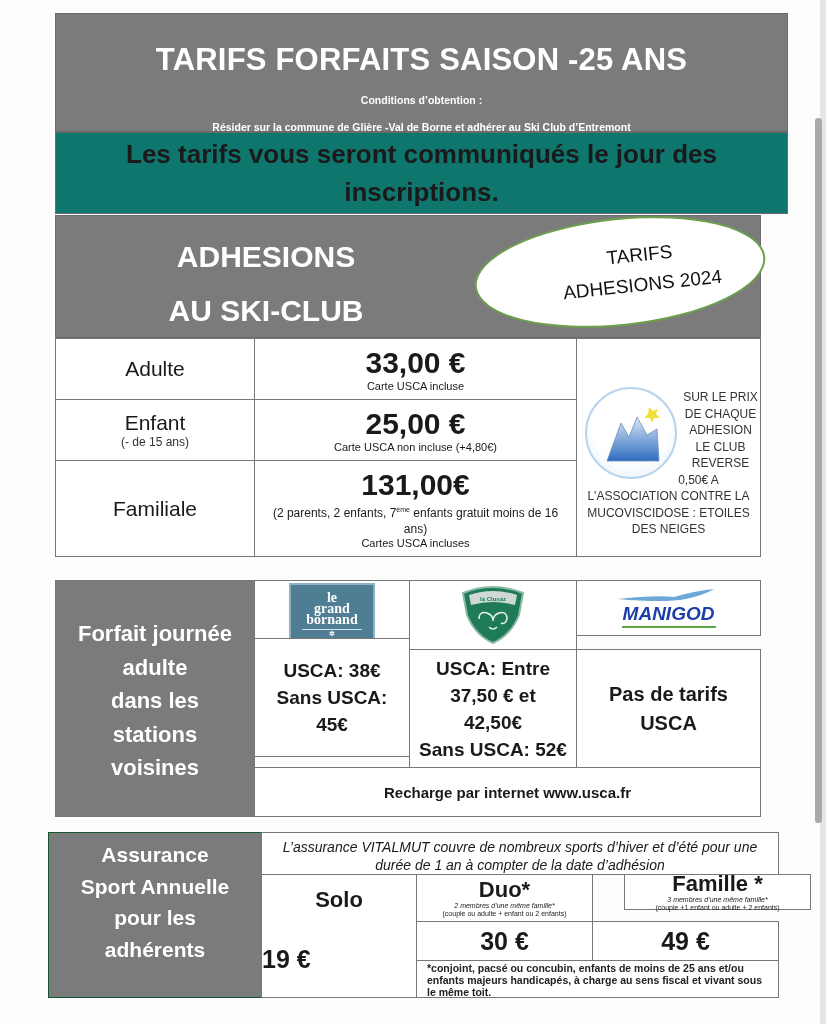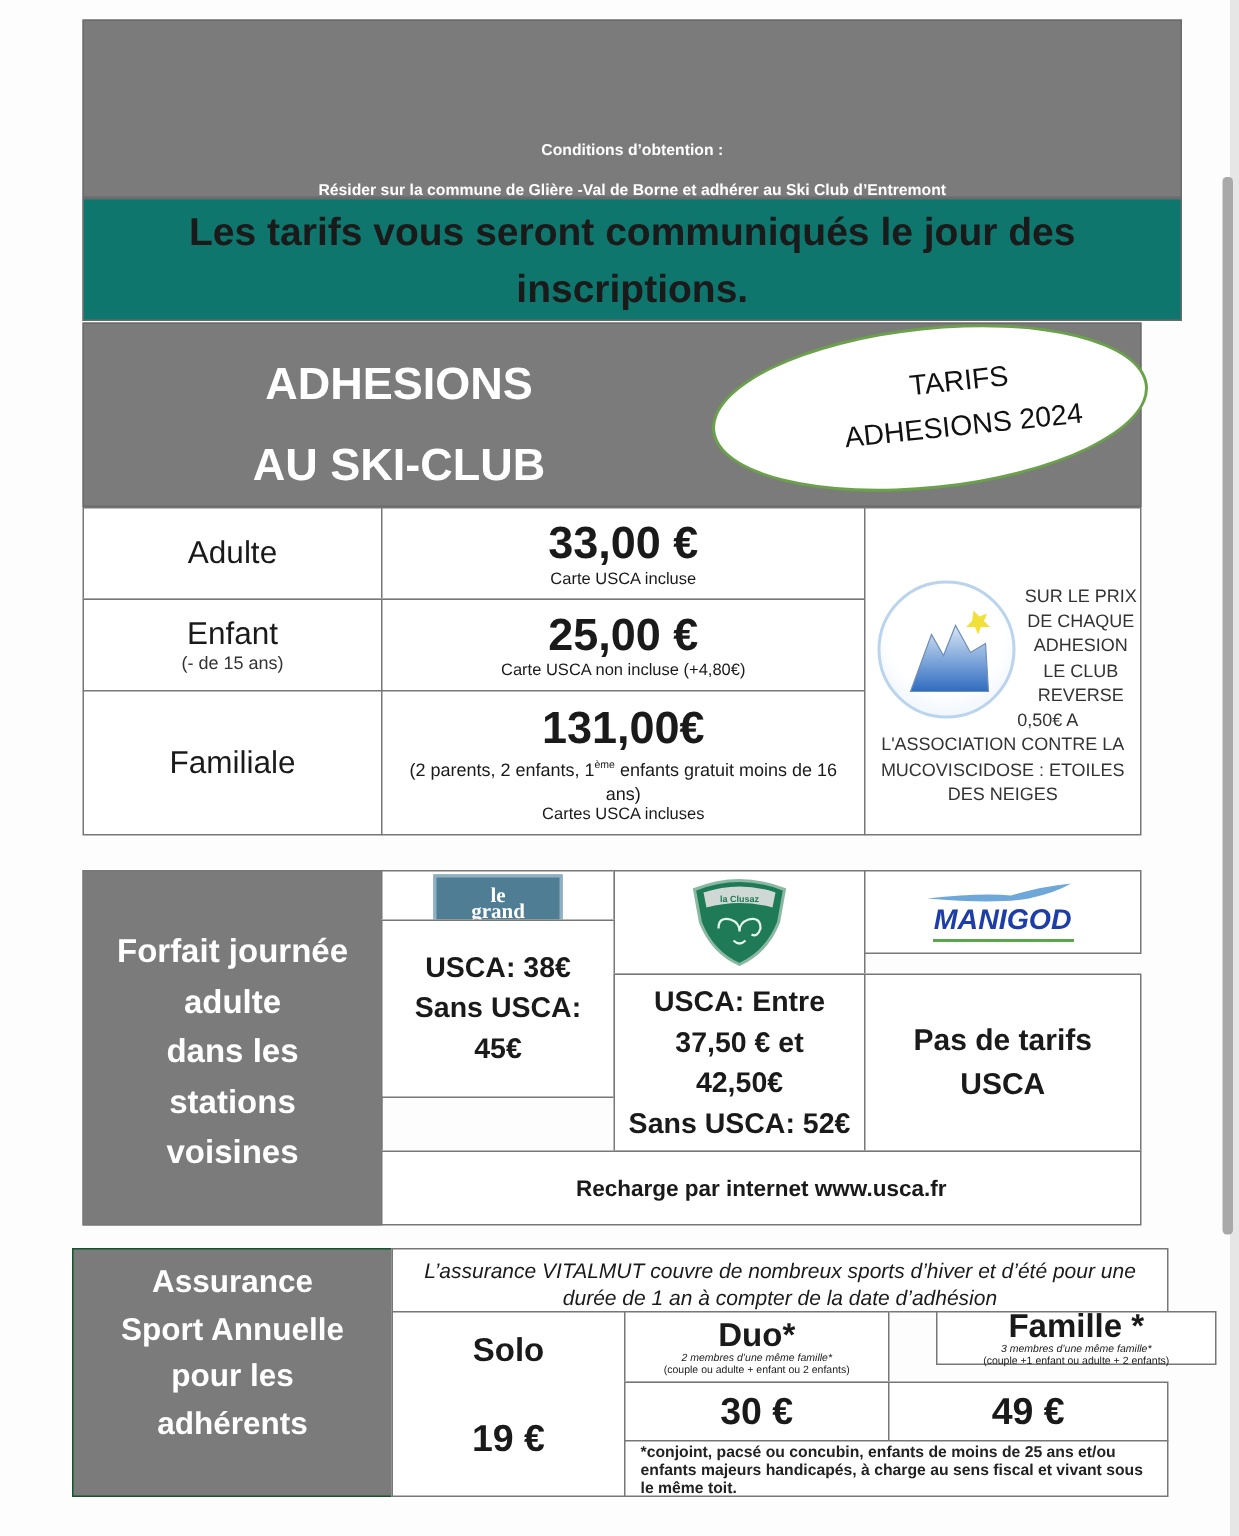--- a/index.html
+++ b/index.html
@@ -45,20 +45,21 @@
   #scrollbar { left:815px; top:118px; width:7px; height:705px; background:#a9a9a9; border-radius:3px; }
   #scrolltrack { left:820px; top:0; width:6px; height:1024px; background:#e6e6e6; }
 </style>
 </head>
 <body>
 
 <div class="abs" id="scrolltrack"></div>
 <div class="abs" id="scrollbar"></div>
 
 <div class="abs grey bd" id="hdr">
+  <div class="title">TARIFS FORFAITS SAISON -25 ANS</div>
   <div class="cond1">Conditions d’obtention :</div>
   <div class="cond2">Résider sur la commune de Glière -Val de Borne et adhérer au Ski Club d’Entremont</div>
 </div>
 <div class="abs bd center" id="notice">
   <div style="width:680px;">Les tarifs vous seront communiqués le jour des inscriptions.</div>
 </div>
 
 <div class="abs grey bd" id="adh-head">
   <div id="adh-title">
     <div>ADHESIONS</div>
@@ -86,21 +87,21 @@
 <div class="abs cell center" style="left:254px;top:399px;width:323px;height:62px;">
   <div class="price">25,00 €</div>
   <div class="note">Carte USCA non incluse (+4,80€)</div>
 </div>
 
 <div class="abs cell center" style="left:55px;top:460px;width:200px;height:97px;">
   <div class="lbl">Familiale</div>
 </div>
 <div class="abs cell center" style="left:254px;top:460px;width:323px;height:97px;">
   <div class="price">131,00€</div>
-  <div style="font-size:12px;line-height:16px;width:300px;"><span>(2 parents, 2 enfants, 1</span><sup style="font-size:7px;">ème</sup><span> enfants gratuit moins de 16 ans)</span></div>
+  <div style="font-size:12px;line-height:16px;width:300px;"><span>(2 parents, 2 enfants, 7</span><sup style="font-size:7px;">ème</sup><span> enfants gratuit moins de 16 ans)</span></div>
   <div class="note">Cartes USCA incluses</div>
 </div>
 
 <div class="abs cell" style="left:576px;top:338px;width:185px;height:219px;">
   <div style="position:absolute;left:8px;top:48px;width:88px;height:88px;border-radius:50%;border:2px solid #b9d4ec;background:radial-gradient(circle at 50% 40%, #ffffff 55%, #e2eef9 100%);overflow:hidden;">
     <svg width="88" height="88" viewBox="0 0 88 88">
       <defs>
           <linearGradient id="mg" x1="0" y1="0" x2="0" y2="1">
             <stop offset="0" stop-color="#d9e7f6"></stop>
             <stop offset="1" stop-color="#2f6cc0"></stop>
@@ -152,21 +153,21 @@
 <div class="abs cell center" style="left:576px;top:580px;width:185px;height:56px;">
   <div style="position:relative;width:110px;height:46px;">
     <svg width="110" height="20" viewBox="0 0 110 20" style="position:absolute;left:0;top:0;">
       <path d="M4 14 Q40 10 60 12 Q80 6 100 4 Q90 10 72 14 Q50 18 4 14 Z" fill="#6ea8d8"></path>
     </svg>
     <div style="position:absolute;left:0;right:0;top:18px;text-align:center;color:#1d3ea8;font-weight:bold;font-style:italic;font-size:19px;">MANIGOD</div>
     <div style="position:absolute;left:8px;right:8px;top:41px;border-top:2px solid #5aa84a;"></div>
   </div>
 </div>
 
-<div class="abs cell center ff-val" style="left:254px;top:613px;width:156px;height:119px;">
+<div class="abs cell center ff-val" style="left:254px;top:638px;width:156px;height:119px;">
   <div>USCA: 38€</div>
   <div>Sans USCA:</div>
   <div>45€</div>
 </div>
 <div class="abs cell center ff-val" style="left:409px;top:649px;width:168px;height:119px;">
   <div>USCA: Entre</div>
   <div>37,50 € et</div>
   <div>42,50€</div>
   <div>Sans USCA: 52€</div>
 </div>
@@ -187,21 +188,21 @@
     <div>adhérents</div>
   </div>
 </div>
 
 <div class="abs cell center" style="left:261px;top:832px;width:518px;height:43px;font-style:italic;font-size:14px;line-height:18px;justify-content:flex-end;">
   <div style="width:500px;"><span>L’assurance </span><span style="font-style:italic;font-weight:normal;">VITALMUT</span><span> couvre de nombreux sports d’hiver et d’été pour une durée de 1 an à compter de la date d’adhésion</span></div>
 </div>
 
 <div class="abs cell center" style="left:261px;top:874px;width:156px;height:124px;">
   <div style="position:absolute;top:12px;left:0;right:0;text-align:center;font-size:22px;font-weight:bold;">Solo</div>
-  <div style="position:absolute;top:70px;left:0;right:0;text-align:center;" class="as-price">19 €</div>
+  <div style="position:absolute;top:70px;left:0;right:0;text-align:left;" class="as-price">19 €</div>
 </div>
 
 <div class="abs cell center" style="left:416px;top:874px;width:177px;height:48px;">
   <div style="font-size:22px;font-weight:bold;line-height:24px;">Duo*</div>
   <div class="tiny">2 membres d’une même famille*</div>
   <div class="tiny2">(couple ou adulte + enfant ou 2 enfants)</div>
 </div>
 <div class="abs cell center" style="left:624px;top:874px;width:187px;height:36px;">
   <div style="font-size:22px;font-weight:bold;line-height:24px;">Famille *</div>
   <div class="tiny">3 membres d’une même famille*</div>

